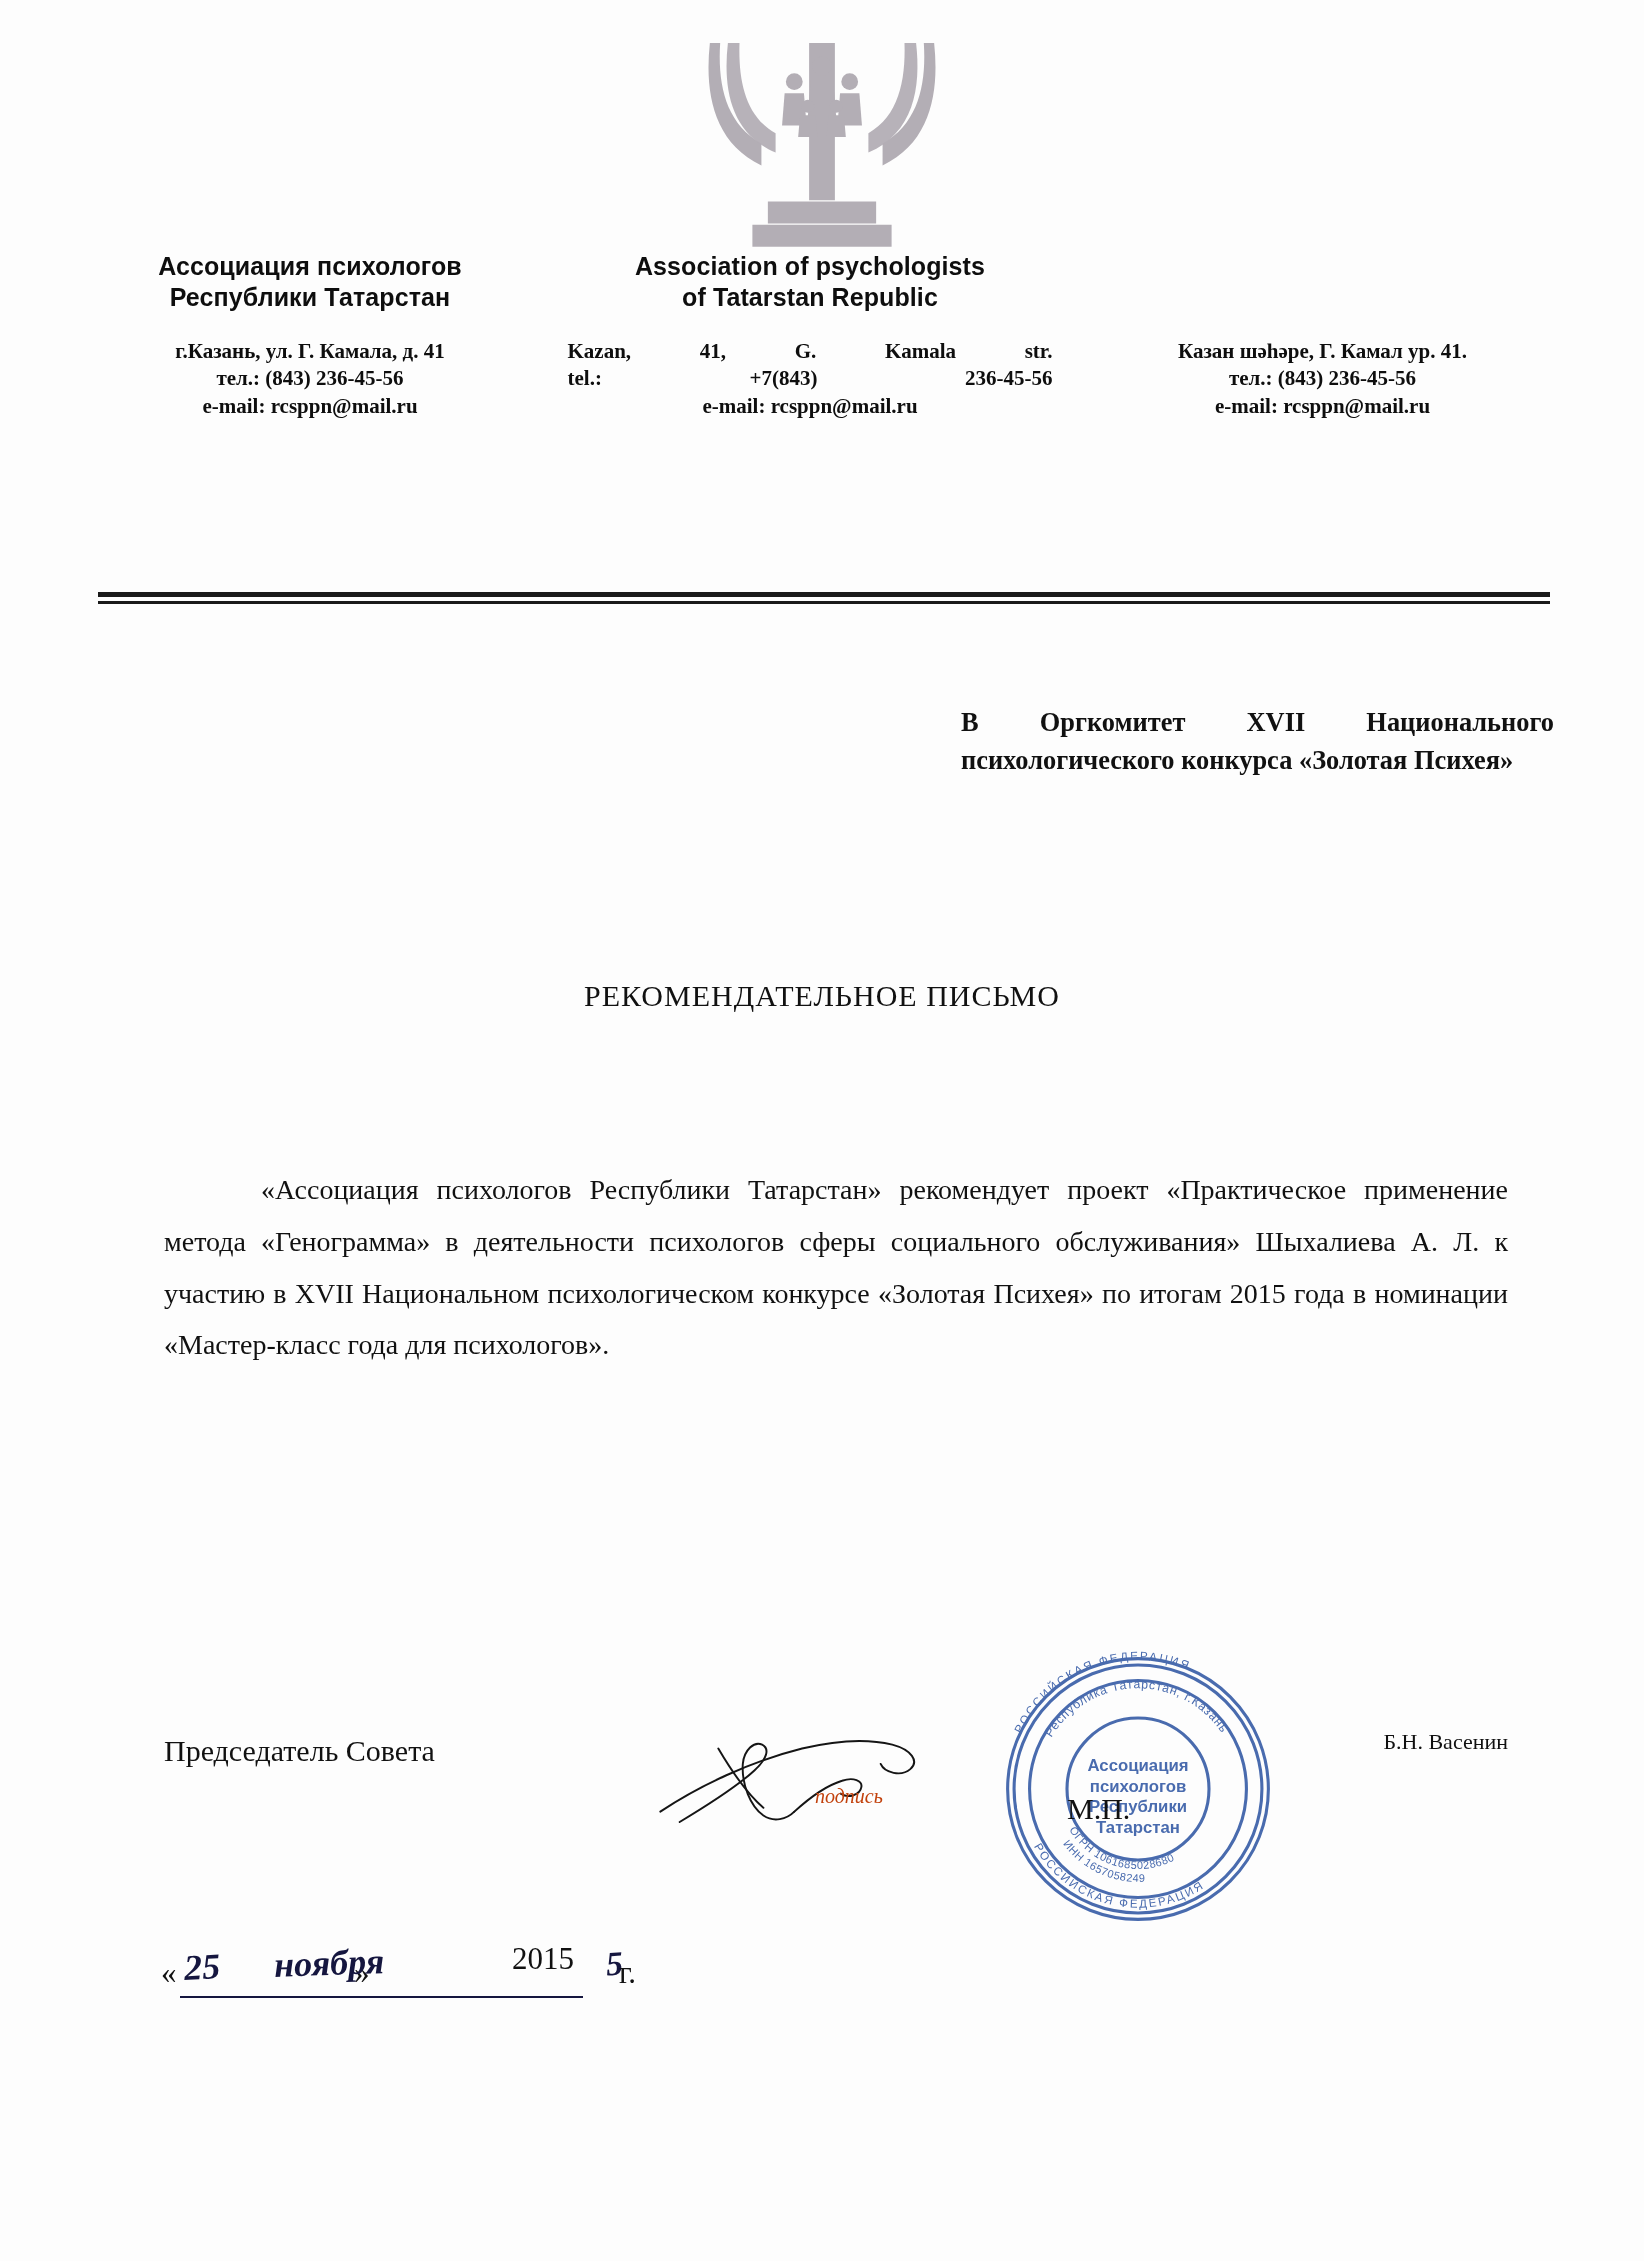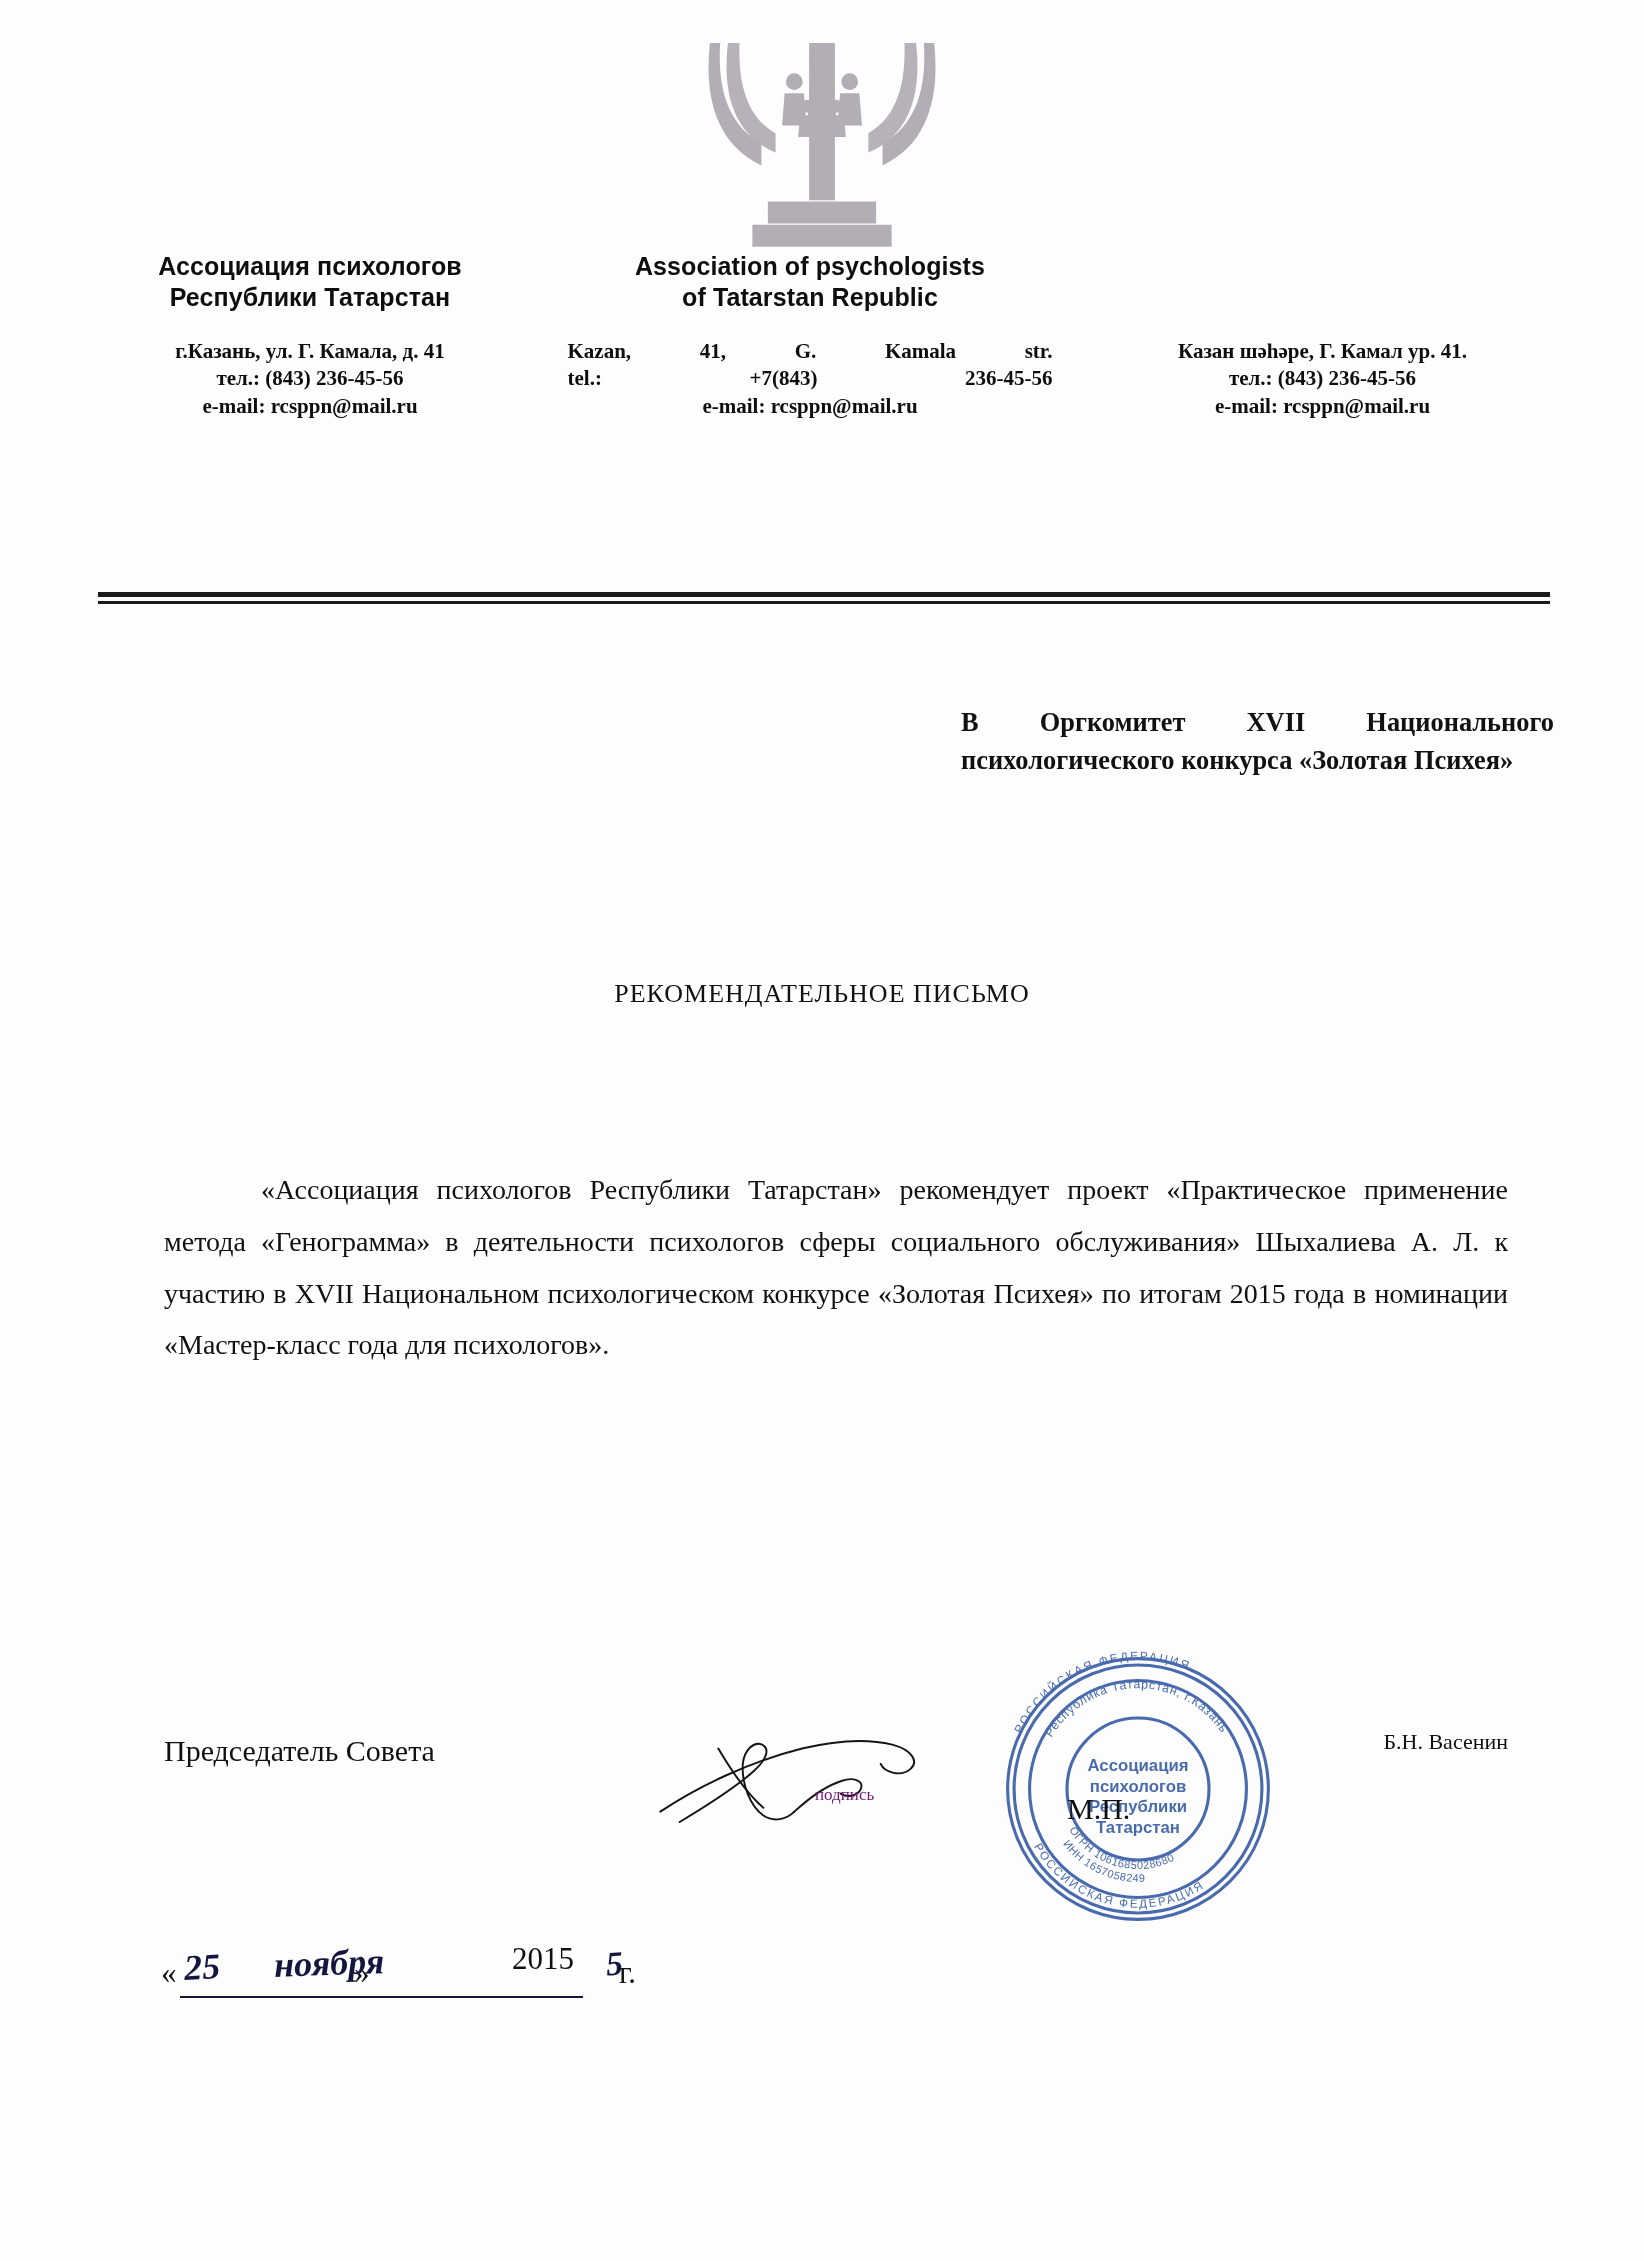--- a/index.html
+++ b/index.html
@@ -113,21 +113,21 @@
   }
 
   
   .doc-title {
     position: absolute;
     top: 979px;
     left: 0;
     width: 1644px;
     text-align: center;
     font-family: "Liberation Serif", serif;
-    font-size: 26px;
+    font-size: 30px;
     letter-spacing: 1px;
     color: #111;
   }
 
   
   .body-text {
     position: absolute;
     top: 1164px;
     left: 164px;
     width: 1344px;
@@ -158,22 +158,23 @@
     position: absolute;
     right: 0;
     top: 1px;
     font-size: 22px;
     color: #111;
   }
   .sign-podpis {
     position: absolute;
     left: 651px;
     top: 57px;
-    font-size: 17px;
-    color: #701a75;
+    font-size: 20px;
+    font-style: italic;
+    color: #c2410c;
   }
   .sign-mp {
     position: absolute;
     left: 903px;
     top: 64px;
     font-size: 30px;
     color: #111;
   }
 
   .signature-svg {

